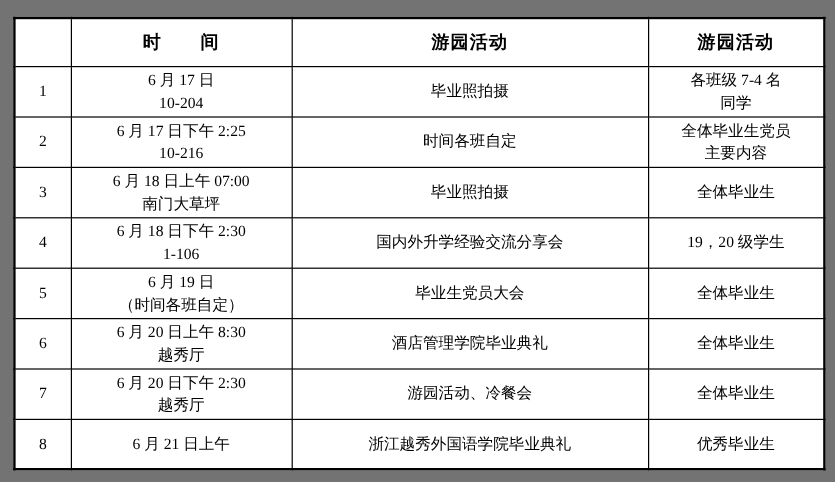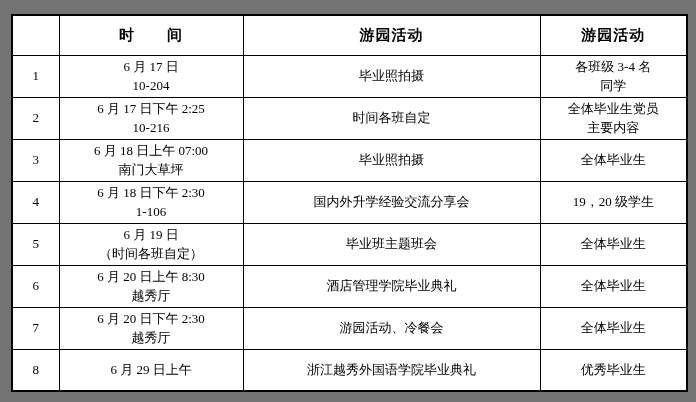--- a/index.html
+++ b/index.html
@@ -75,21 +75,21 @@
         <th>游园活动</th>
         <th>游园活动</th>
       </tr>
     </thead>
     <tbody>
       <tr>
         <td class="num-cell">1</td>
         <td>6 月 17 日
 10-204</td>
         <td>毕业照拍摄</td>
-        <td>各班级 3-4 名
+        <td>各班级 7-4 名
 同学</td>
       </tr>
       <tr>
         <td class="num-cell">2</td>
         <td>6 月 17 日下午 2:25
 10-216</td>
         <td>时间各班自定</td>
         <td>全体毕业生党员
 主要内容</td>
       </tr>
@@ -104,38 +104,38 @@
         <td class="num-cell">4</td>
         <td>6 月 18 日下午 2:30
 1-106</td>
         <td>国内外升学经验交流分享会</td>
         <td>19，20 级学生</td>
       </tr>
       <tr>
         <td class="num-cell">5</td>
         <td>6 月 19 日
 （时间各班自定）</td>
-        <td>毕业班主题班会</td>
+        <td>毕业生党员大会</td>
         <td>全体毕业生</td>
       </tr>
       <tr>
         <td class="num-cell">6</td>
         <td>6 月 20 日上午 8:30
 越秀厅</td>
         <td>酒店管理学院毕业典礼</td>
         <td>全体毕业生</td>
       </tr>
       <tr>
         <td class="num-cell">7</td>
         <td>6 月 20 日下午 2:30
 越秀厅</td>
         <td>游园活动、冷餐会</td>
         <td>全体毕业生</td>
       </tr>
       <tr>
         <td class="num-cell">8</td>
-        <td>6 月 29 日上午</td>
+        <td>6 月 21 日上午</td>
         <td>浙江越秀外国语学院毕业典礼</td>
         <td>优秀毕业生</td>
       </tr>
     </tbody>
   </table>
 </div>
 
 </body></html>

